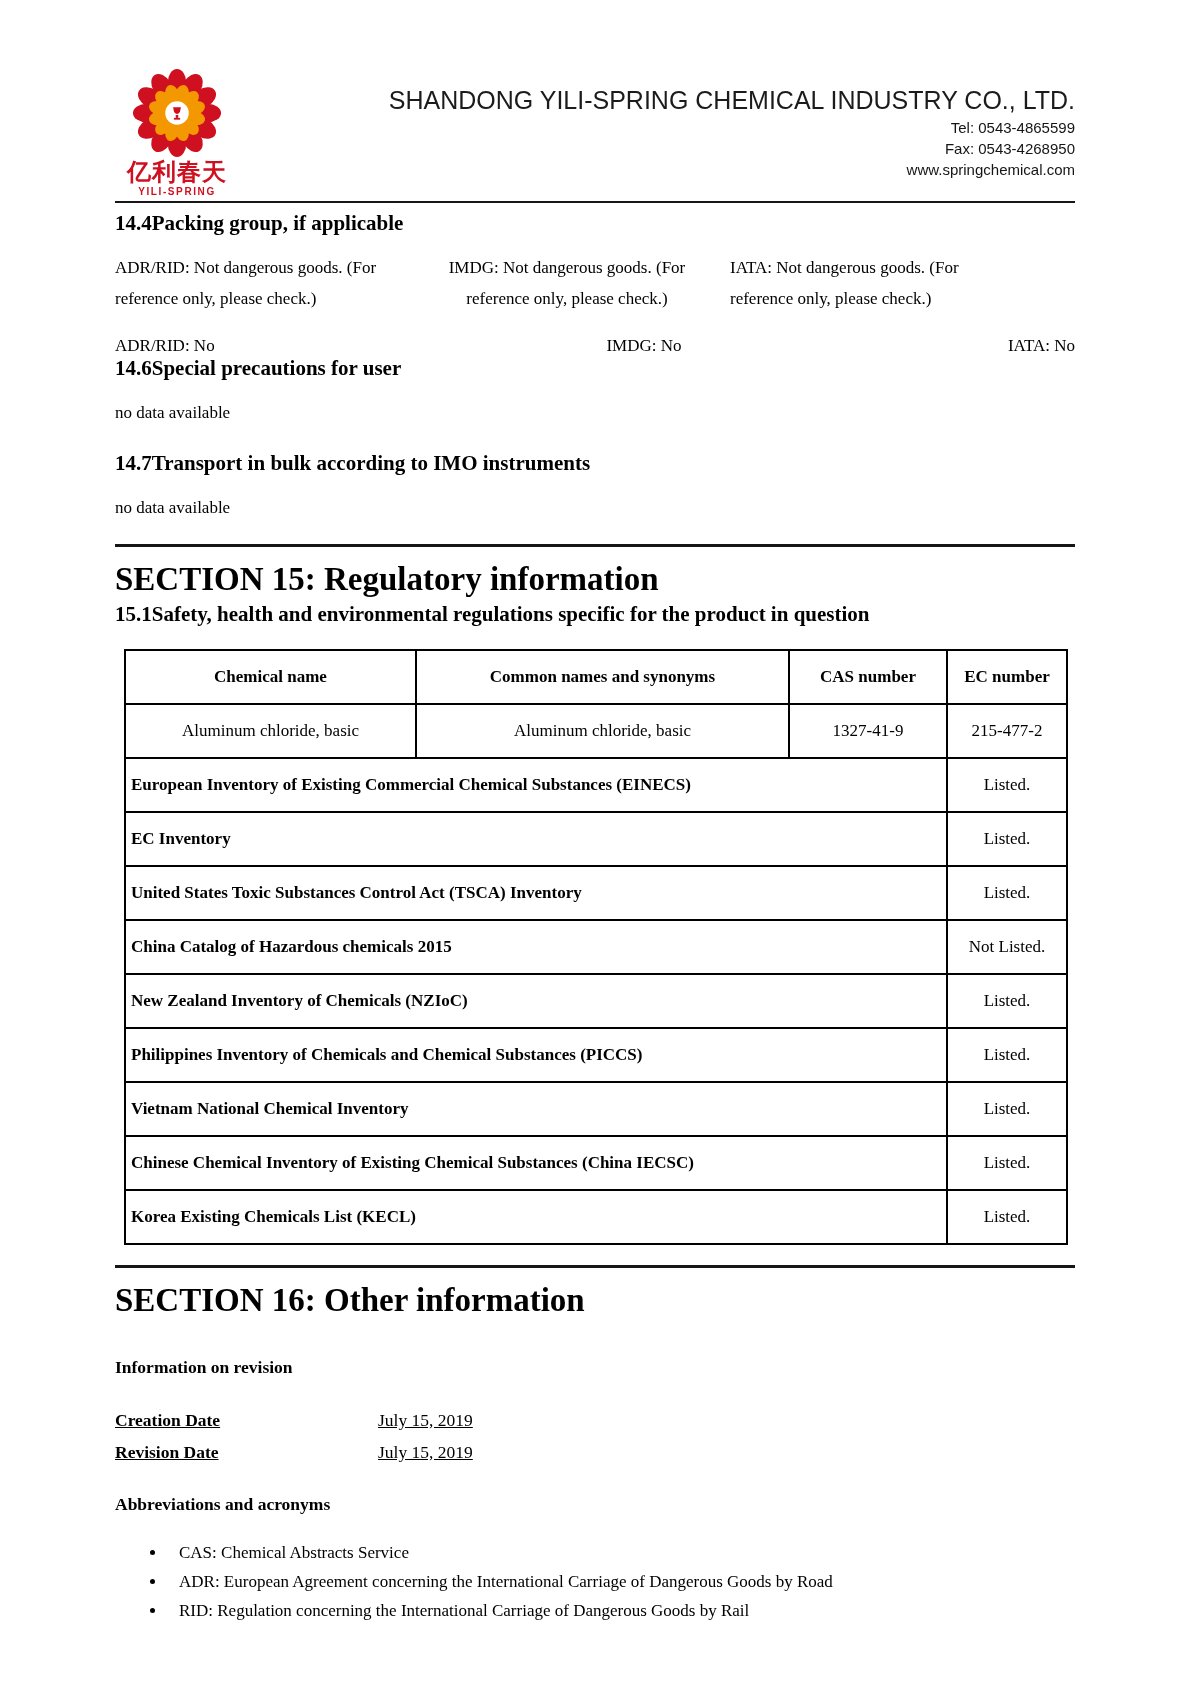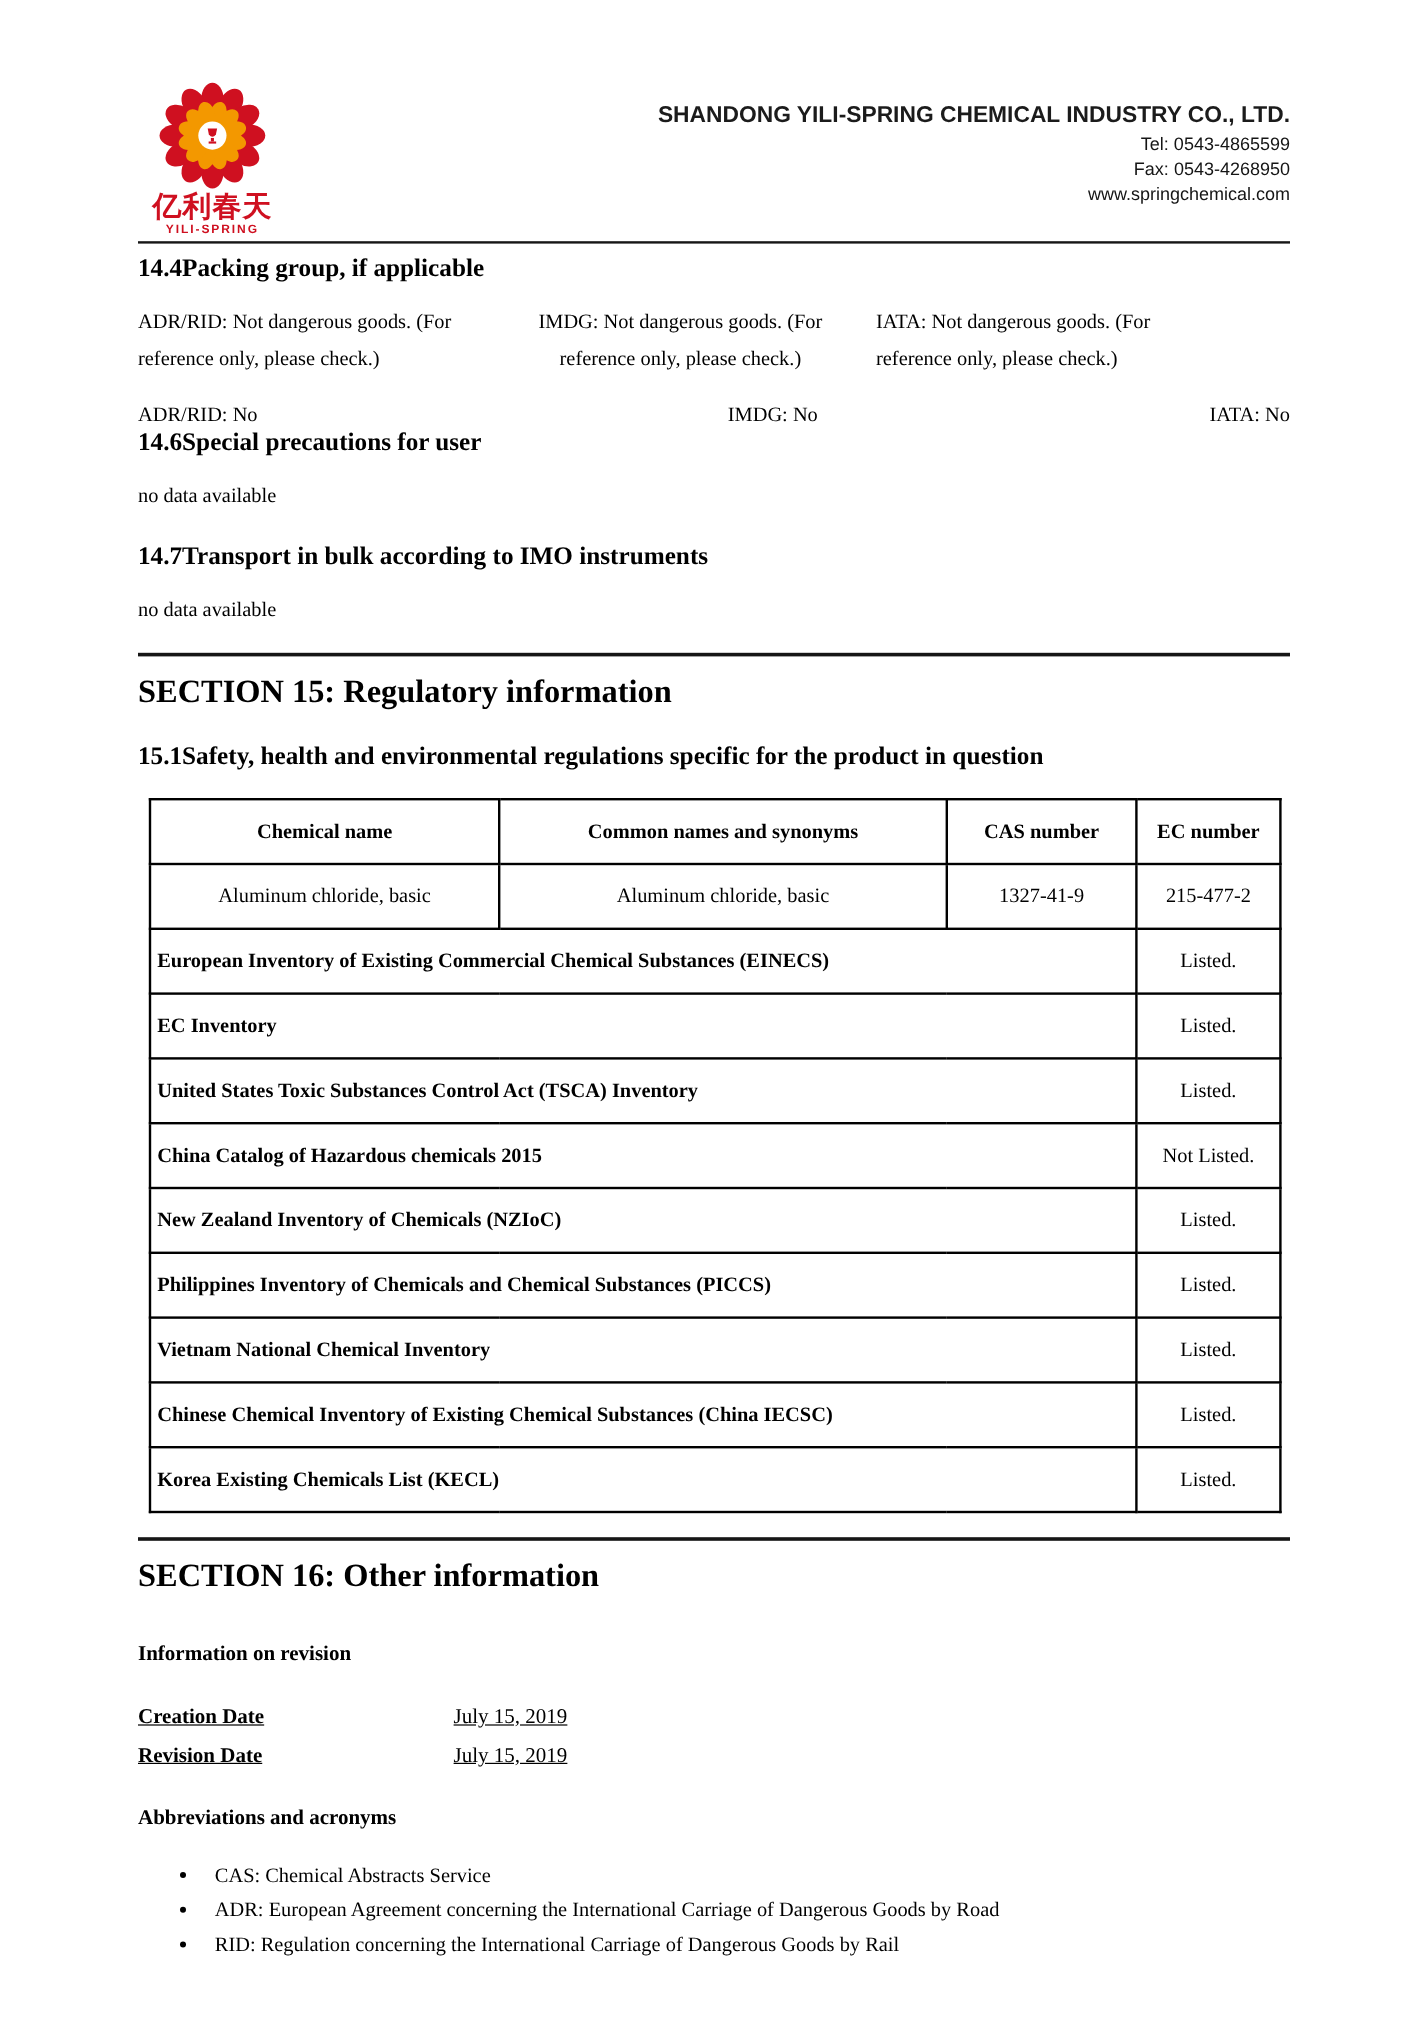--- a/index.html
+++ b/index.html
@@ -13,46 +13,46 @@
   }
   .content { padding: 0 115px; }
 
   
   .letterhead { display: flex; justify-content: space-between; align-items: flex-start; padding-top: 66px; }
   .logo-block { width: 120px; text-align: center; margin-left: 2px; }
   .logo-flower { display: block; margin: 0 auto; }
   .logo-cn { font-family: "DejaVu Sans", sans-serif; font-weight: bold; color: #cf1020; font-size: 24px; line-height: 1.05; letter-spacing: 1px; }
   .logo-en { font-family: "Liberation Sans", sans-serif; font-weight: bold; color: #cf1020; font-size: 10px; letter-spacing: 1.6px; margin-top: 1px; }
   .company-block { text-align: right; font-family: "Liberation Sans", sans-serif; padding-top: 20px; }
-  .company-name { font-size: 19px; font-weight: bold; color: #1b1b1b; }
+  .company-name { font-size: 25px; font-weight: normal; color: #1b1b1b; }
   .contact-line { font-size: 15px; color: #151515; margin-top: 4px; }
   .header-rule { border: none; border-top: 2px solid #161616; margin: 4px 0 0 0; }
 
   
   .h-sub { font-size: 21px; font-weight: bold; margin: 0; }
-  .h-main { font-size: 27px; font-weight: bold; margin: 0; }
+  .h-main { font-size: 33px; font-weight: bold; margin: 0; }
   .section-rule { border: none; border-top: 3px solid #161616; margin: 0; }
 
   
   .h-144 { margin-top: 8px; }
   .cols-3 { display: flex; margin-top: 16px; font-size: 17px; }
   .cols-3 .col { white-space: pre-line; line-height: 31px; }
   .col-a { width: 302px; }
   .col-b { width: 300px; text-align: center; }
   .col-c { width: 280px; margin-left: 13px; }
   .h-145 { margin-top: 30px; }
   .cols-no { display: flex; margin-top: 22px; font-size: 17px; justify-content: space-between; }
   .no-a { width: 360px; }
   .no-b { width: 270px; }
   .h-146 { }
   .nodata { font-size: 17px; margin-top: 22px; }
   .h-147 { margin-top: 28px; }
   .rule-15 { margin-top: 26px; }
   .sec15-title { margin-top: 14px; }
-  .sec15-sub { margin-top: 22px; max-width: 910px; line-height: 1.55; }
+  .sec15-sub { max-width: 910px; line-height: 1.55; }
 
   
   table.reg { border-collapse: collapse; width: 942px; margin: 18px 0 0 9px; table-layout: fixed; }
   table.reg th, table.reg td { border: 2px solid #000; font-size: 17px; padding: 16px 5px; overflow: hidden; }
   table.reg th { font-weight: bold; text-align: center; height: 38px; }
   table.reg td { height: 17px; }
   tr.chem-row td { text-align: center; }
   td.reg-label { font-weight: bold; text-align: left; }
   td.reg-status { text-align: center; }
   .rule-16 { margin-top: 20px; }

